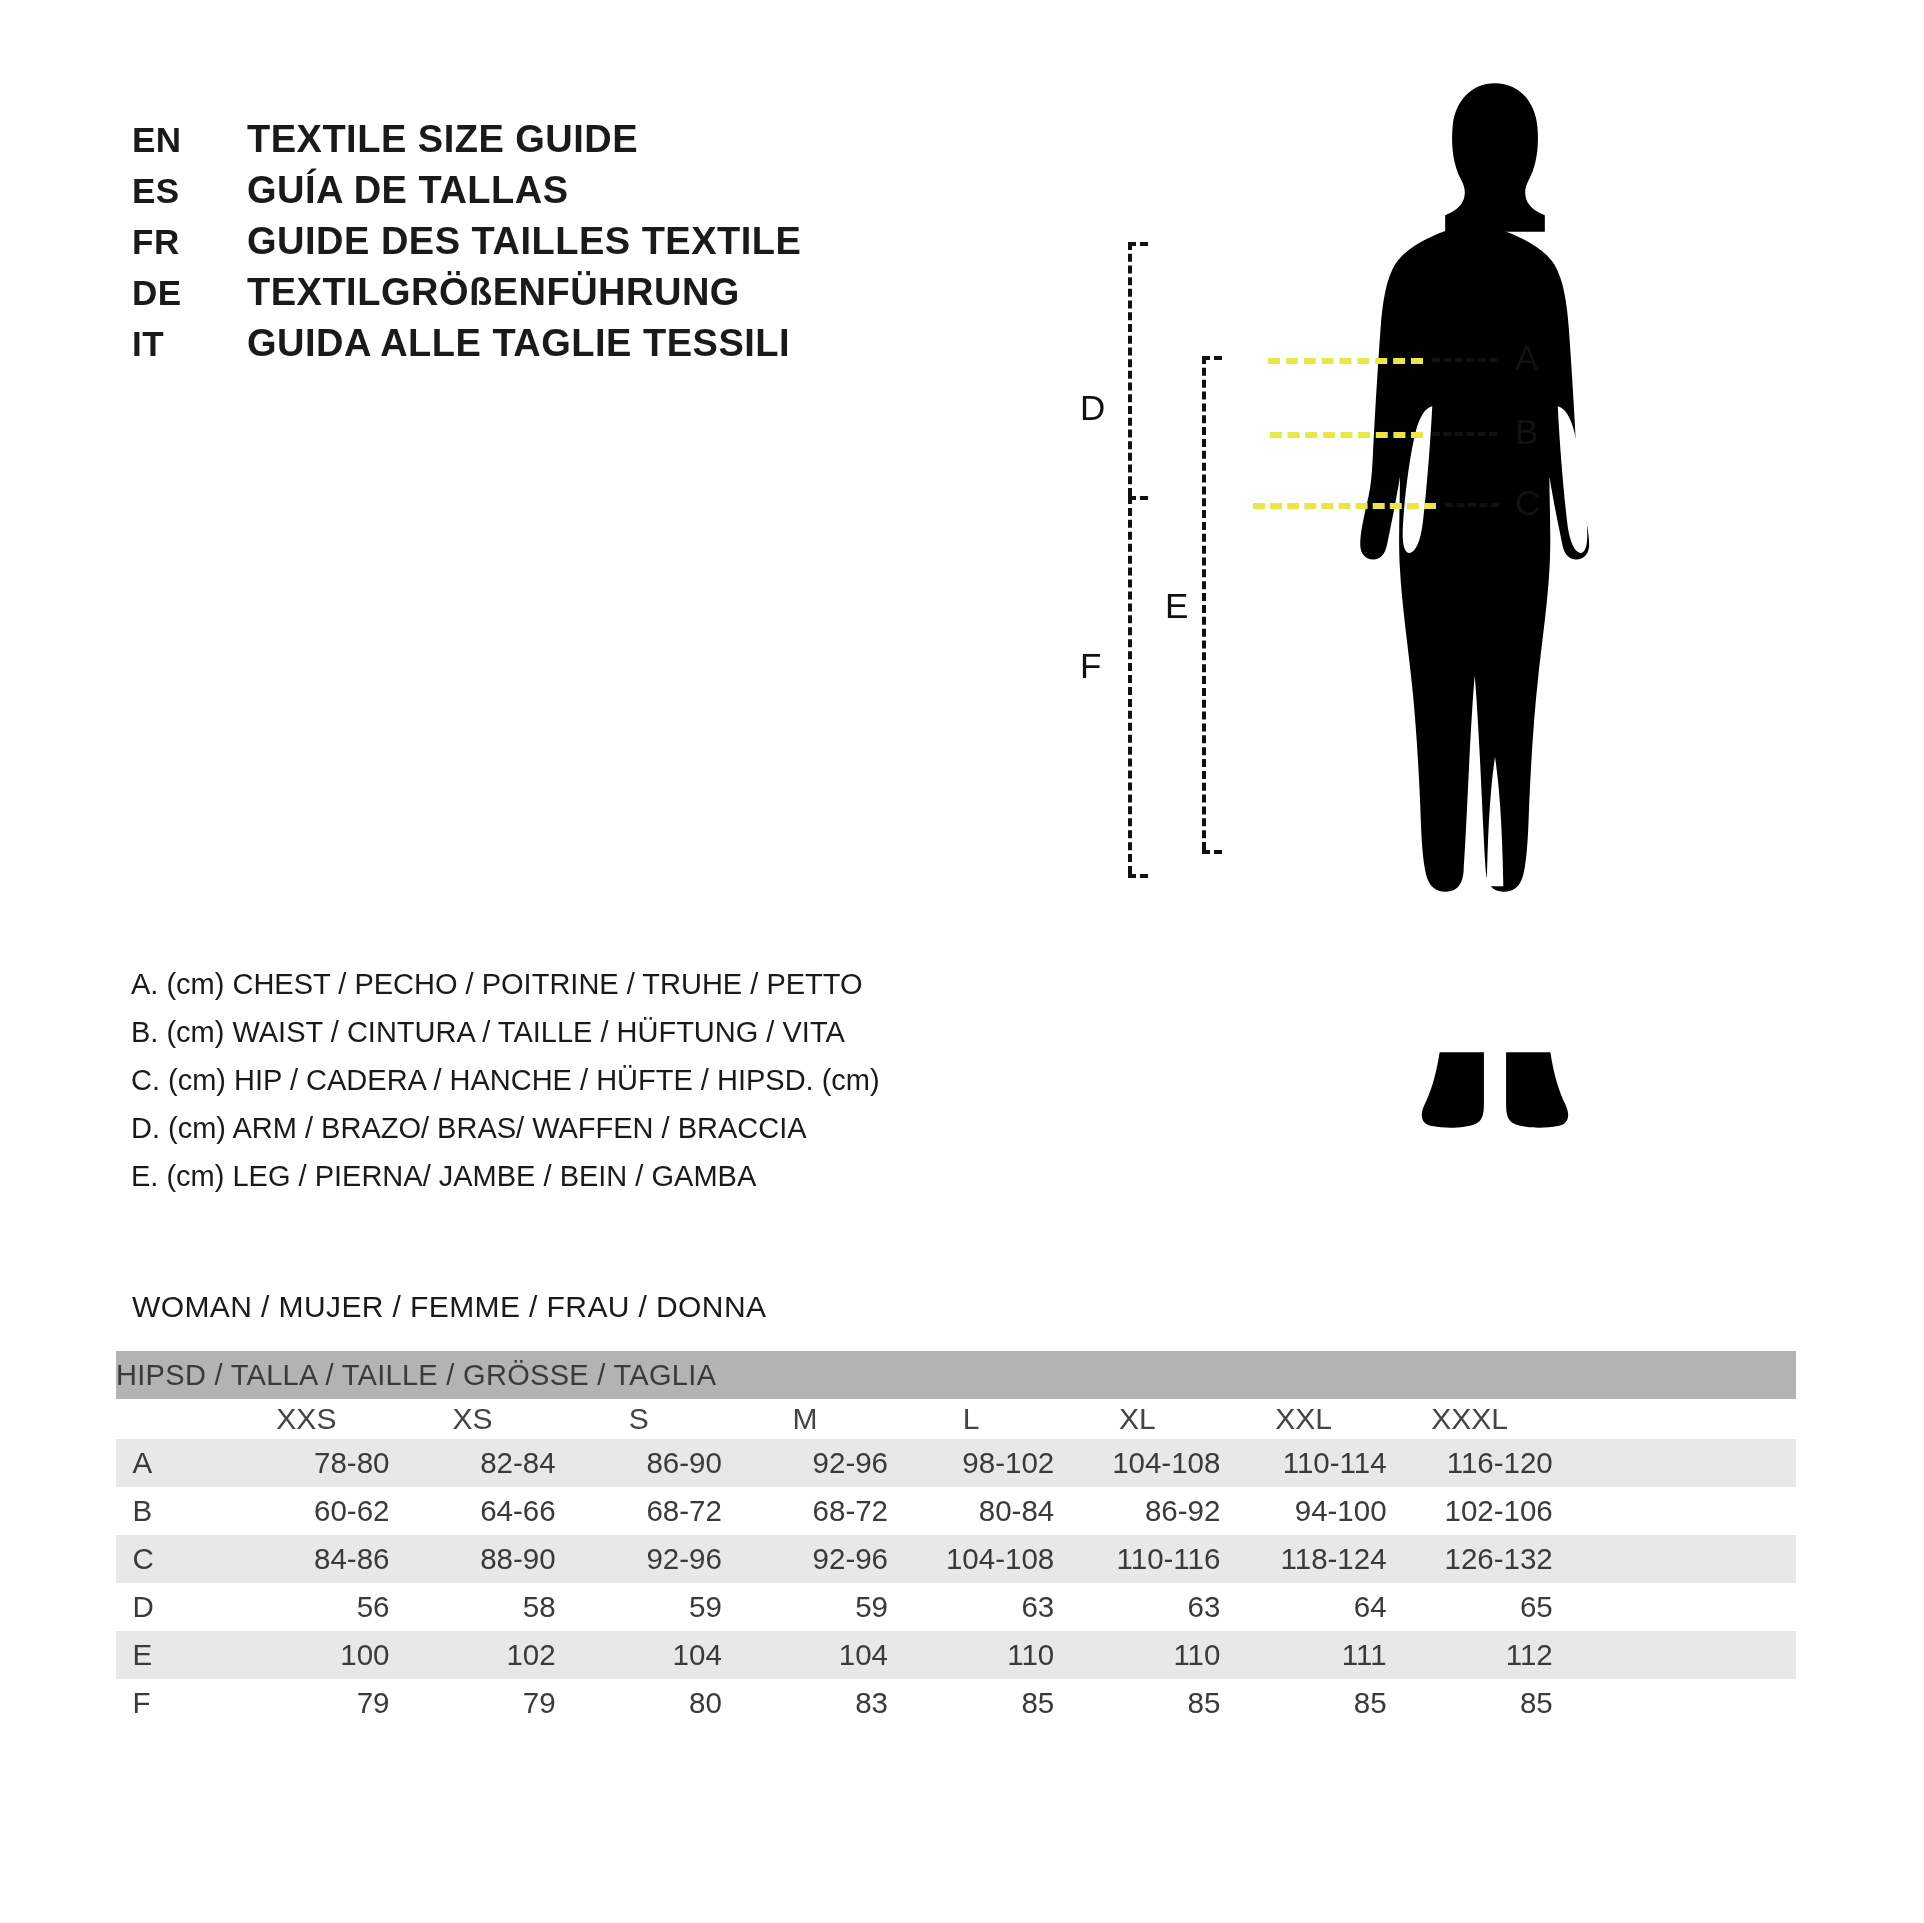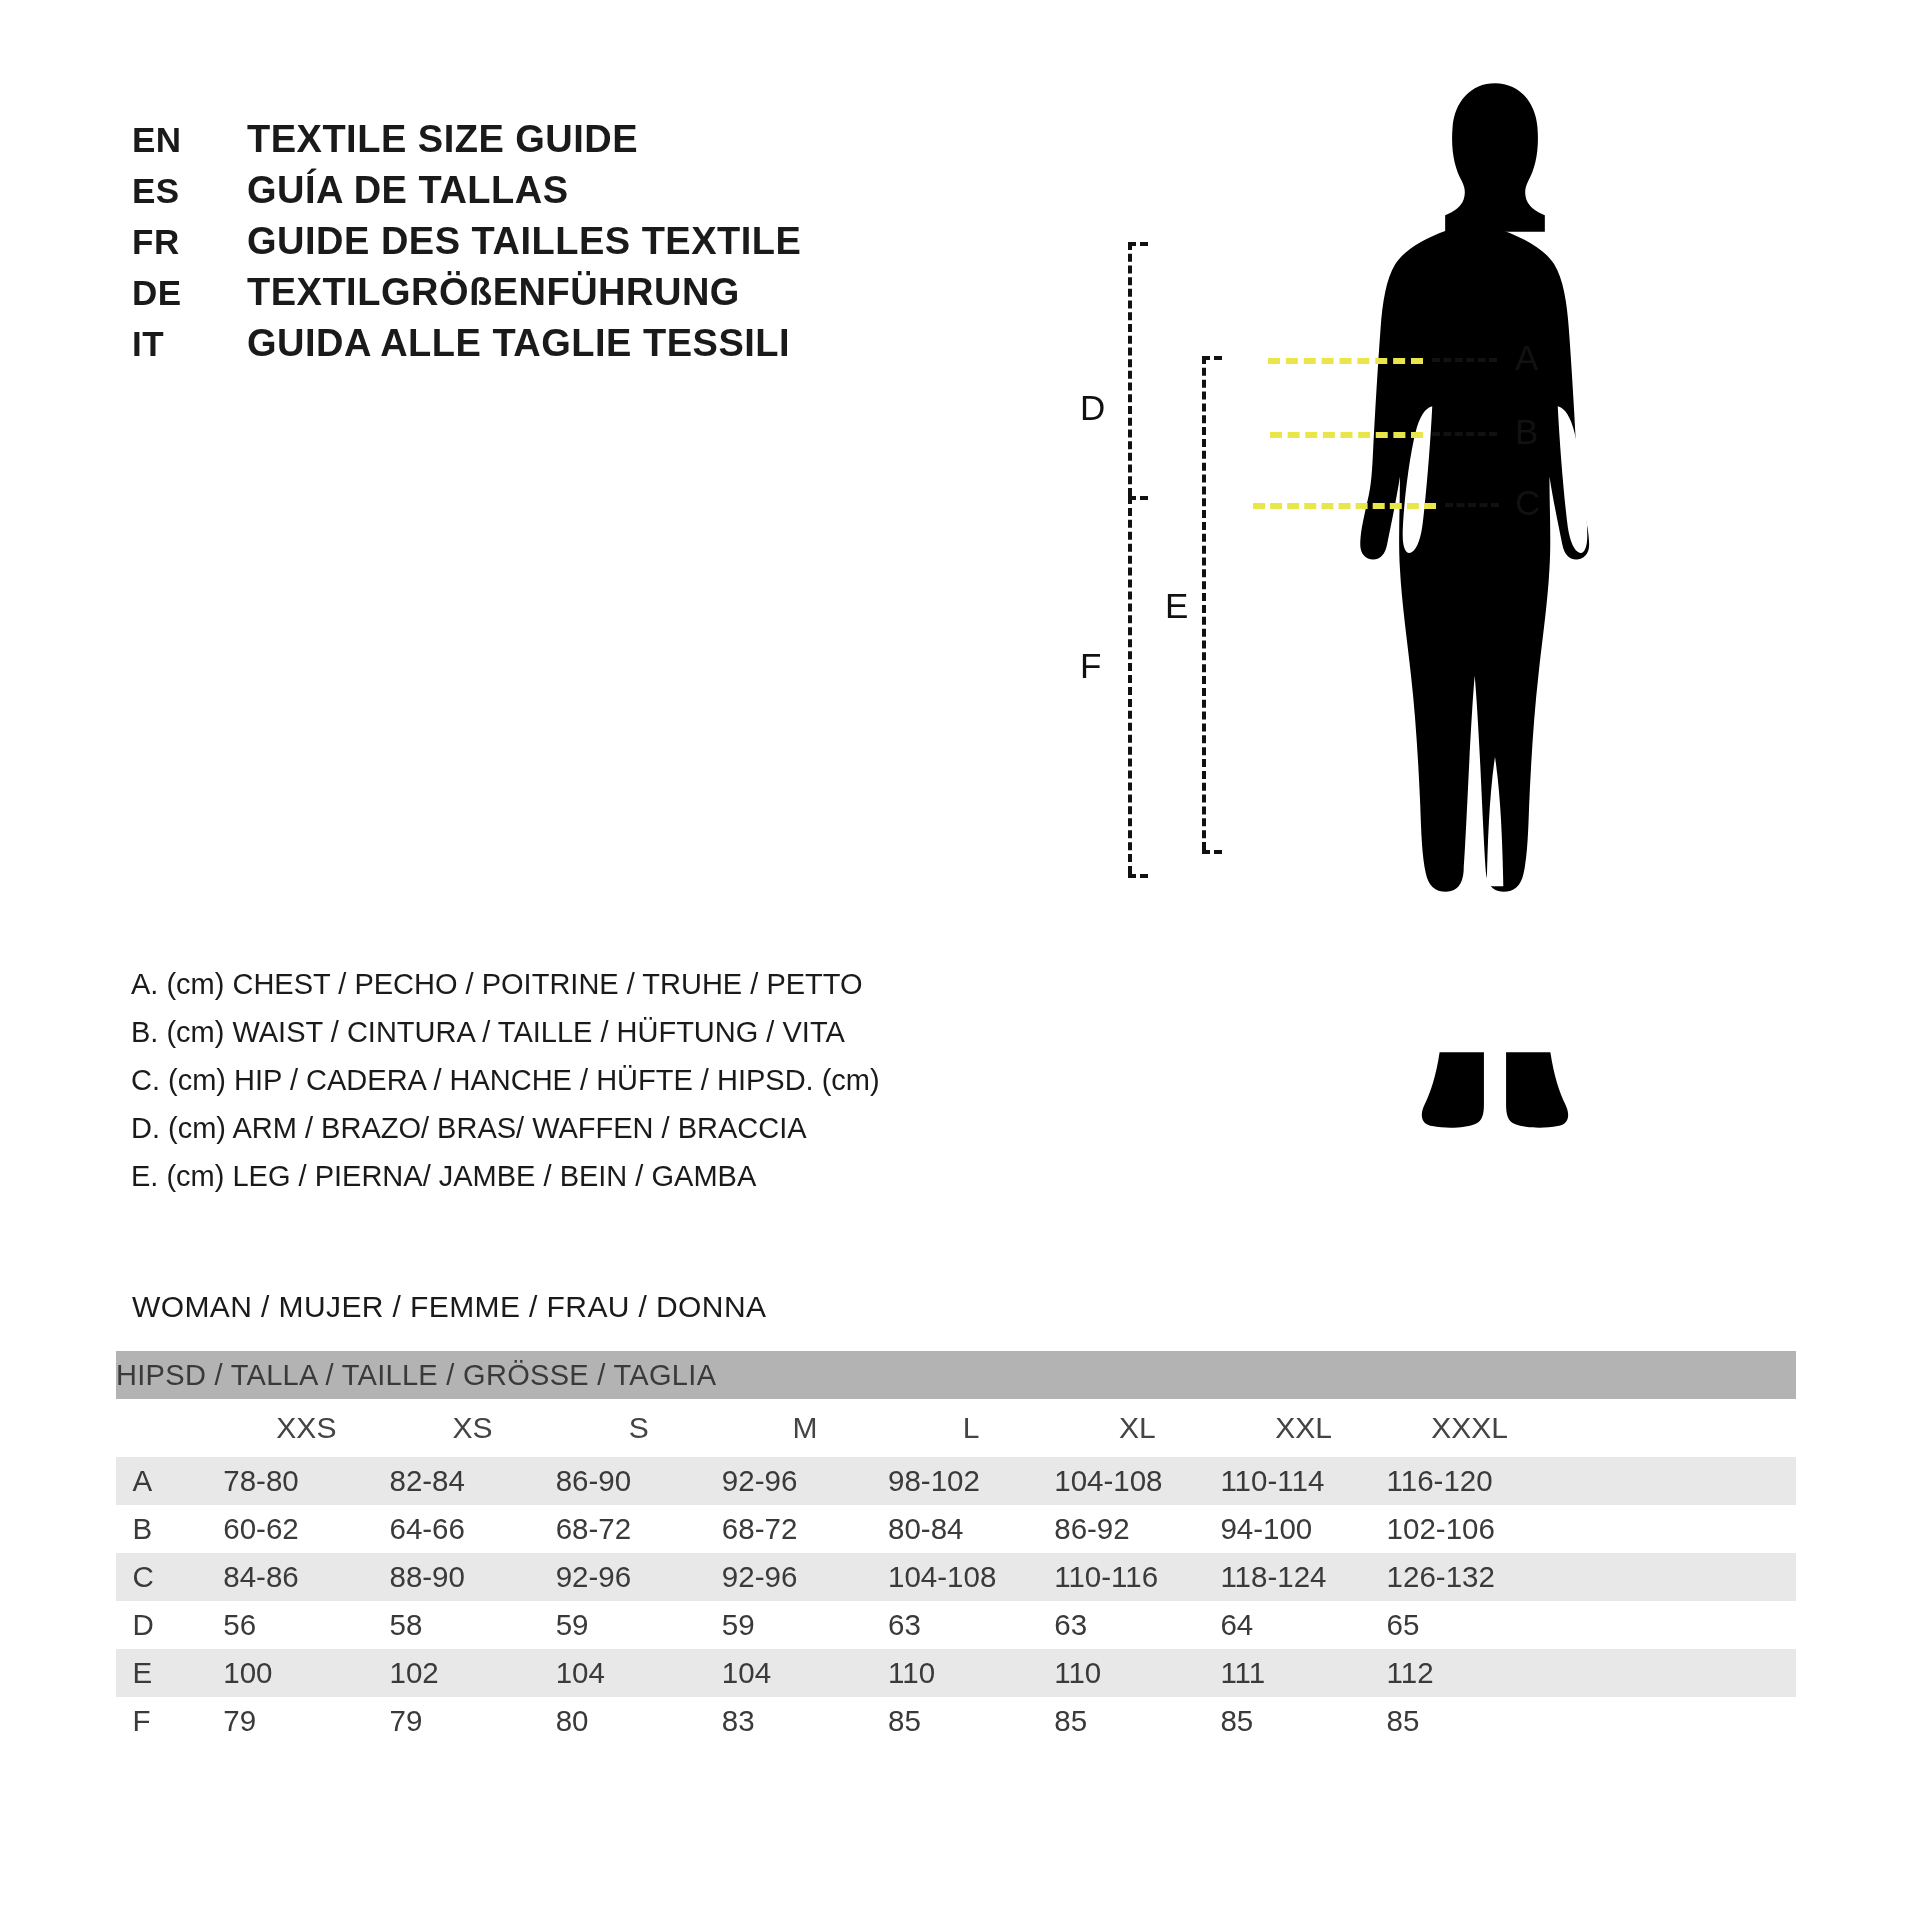--- a/index.html
+++ b/index.html
@@ -82,27 +82,27 @@
     color: #3a3a3a;
     font-size: 29px;
     height: 48px;
     padding-left: 16.6px;
     letter-spacing: 0.3px;
   }
   .row-sizes td {
     background: #ffffff;
     color: #444444;
     font-size: 30px;
-    height: 58px;
+    height: 40px;
     text-align: center;
   }
   .data-row td {
     font-size: 29.5px;
     height: 48px;
-    text-align: left;
+    text-align: right;
     color: #3a3a3a;
   }
   .data-row.shaded td {
     background: #e8e8e8;
   }
   .data-row.plain td {
     background: #ffffff;
   }
   td.rowkey {
     text-align: left !important;

